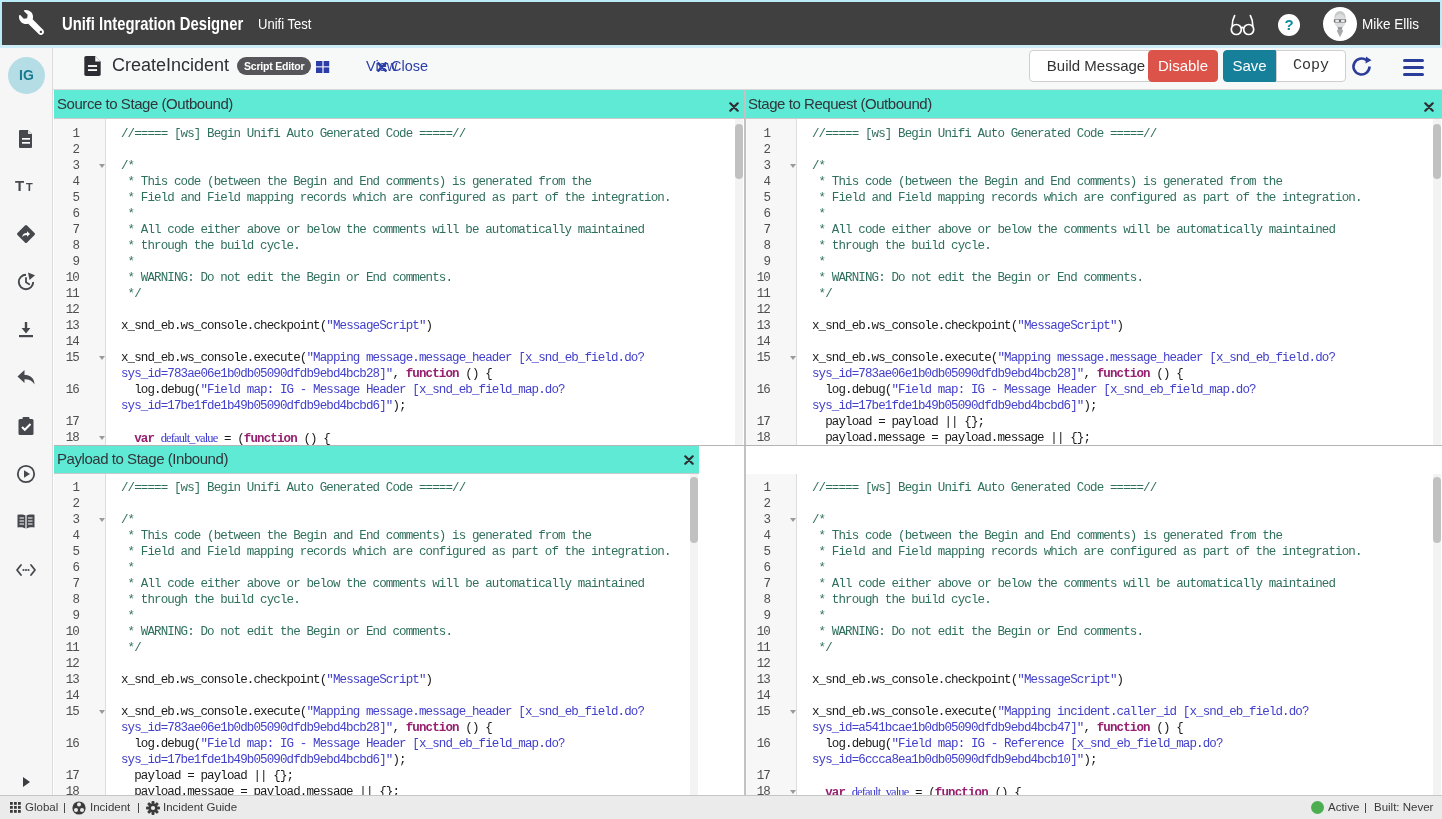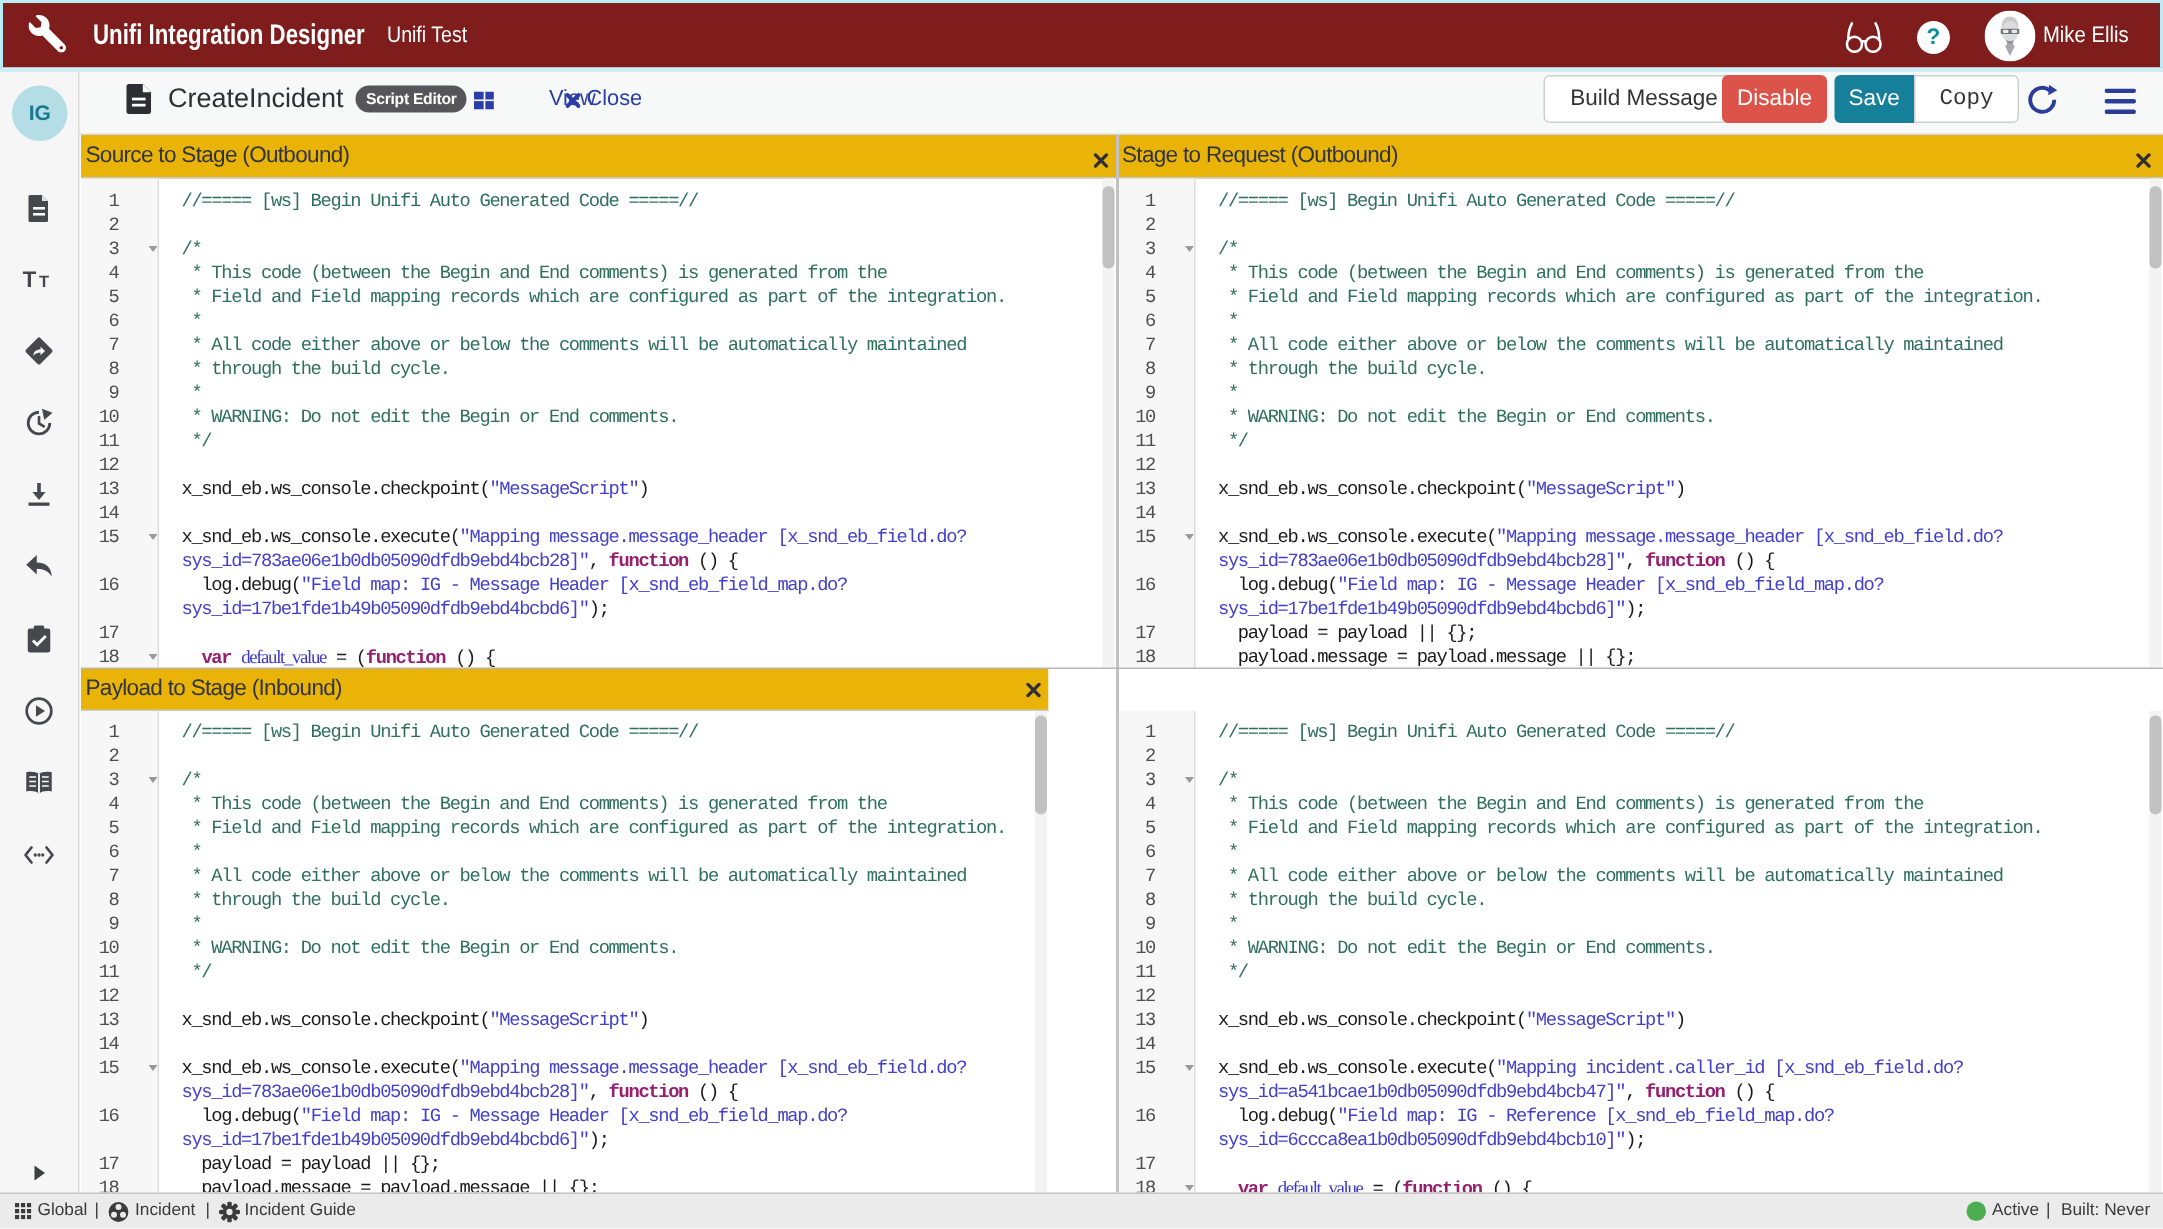--- a/index.html
+++ b/index.html
@@ -1,18 +1,18 @@
 <!DOCTYPE html>
 <html><head><meta charset="utf-8"><style>
 * { margin:0; padding:0; box-sizing:border-box; }
 html,body { width:1442px; height:819px; overflow:hidden; background:#fff;
   font-family:"Liberation Sans", sans-serif; }
 
 
-#nav { position:absolute; left:0; top:0; width:1442px; height:45px; background:#7f1d1d;
+#nav { position:absolute; left:0; top:0; width:1442px; height:45px; background:#404040;
   border:2px solid #b9ecf6; border-bottom:none; }
 #cyan { position:absolute; left:0; top:45px; width:1442px; height:3px; background:#cdeef6; }
 #nav .t1 { position:absolute; left:60px; top:0; height:43px; line-height:43px; font-size:19px; font-weight:bold; color:#fff; transform:scaleX(.78); transform-origin:left center; white-space:nowrap; }
 #nav .t2 { position:absolute; left:256px; top:0; height:43px; line-height:43px; font-size:15px; color:#fff; transform:scaleX(.87); transform-origin:left center; white-space:nowrap; }
 #nav .me { position:absolute; left:1360px; top:0; height:43px; line-height:43px; font-size:15px; color:#fff; transform:scaleX(.9); transform-origin:left center; white-space:nowrap; }
 
 
 #bar { position:absolute; left:0; top:48px; width:1442px; height:42px; background:#f7f8f8;
   border-bottom:1px solid #d8d8d8; }
 #bar .title { position:absolute; left:112px; top:7px; font-size:18px; color:#2d3035; }
@@ -31,21 +31,21 @@
 #side { position:absolute; left:0; top:48px; width:53px; height:747px; background:#f6f6f6;
   border-right:1px solid #dcdcdc; }
 #ig { position:absolute; left:8px; top:57px; width:37px; height:37px; border-radius:50%;
   background:#b5dde6; color:#19798f; font-weight:bold; font-size:14px; text-align:center; line-height:37px; }
 .si { position:absolute; left:50%; transform:translateX(-50%); }
 
 
 #vdiv { position:absolute; left:744px; top:90px; width:2px; height:705px; background:#c2c2c2; }
 #hdiv { position:absolute; left:54px; top:445px; width:1388px; height:1px; background:#b5b5b5; }
 .panel { position:absolute; background:#fff; overflow:hidden; }
-.phead { position:absolute; left:0; top:0; right:0; background:#eab308; border-bottom:1px solid #c9c9c9; box-sizing:content-box; }
+.phead { position:absolute; left:0; top:0; right:0; background:#5eead4; border-bottom:1px solid #c9c9c9; box-sizing:content-box; }
 .ptitle { position:absolute; left:3px; font-size:15px; color:#31353b; letter-spacing:-.45px; }
 .px { position:absolute; }
 .ebody { position:absolute; left:0; right:0; bottom:0; }
 .gut { position:absolute; left:0; top:0; bottom:0; width:52px; background:#f7f7f7; border-right:1px solid #ddd; }
 .rows { position:absolute; left:0; right:0; font-family:"Liberation Mono", monospace; font-size:12.5px; letter-spacing:-.88px; }
 .r { position:relative; height:16px; line-height:16px; white-space:pre; }
 .ln { position:absolute; left:0; width:25px; text-align:right; color:#4f4f4f; }
 .fold { position:absolute; left:45px; top:6px; width:0; height:0;
   border-left:3.5px solid transparent; border-right:3.5px solid transparent; border-top:4.5px solid #9a9a9a; }
 .cd { position:absolute; left:67px; }

